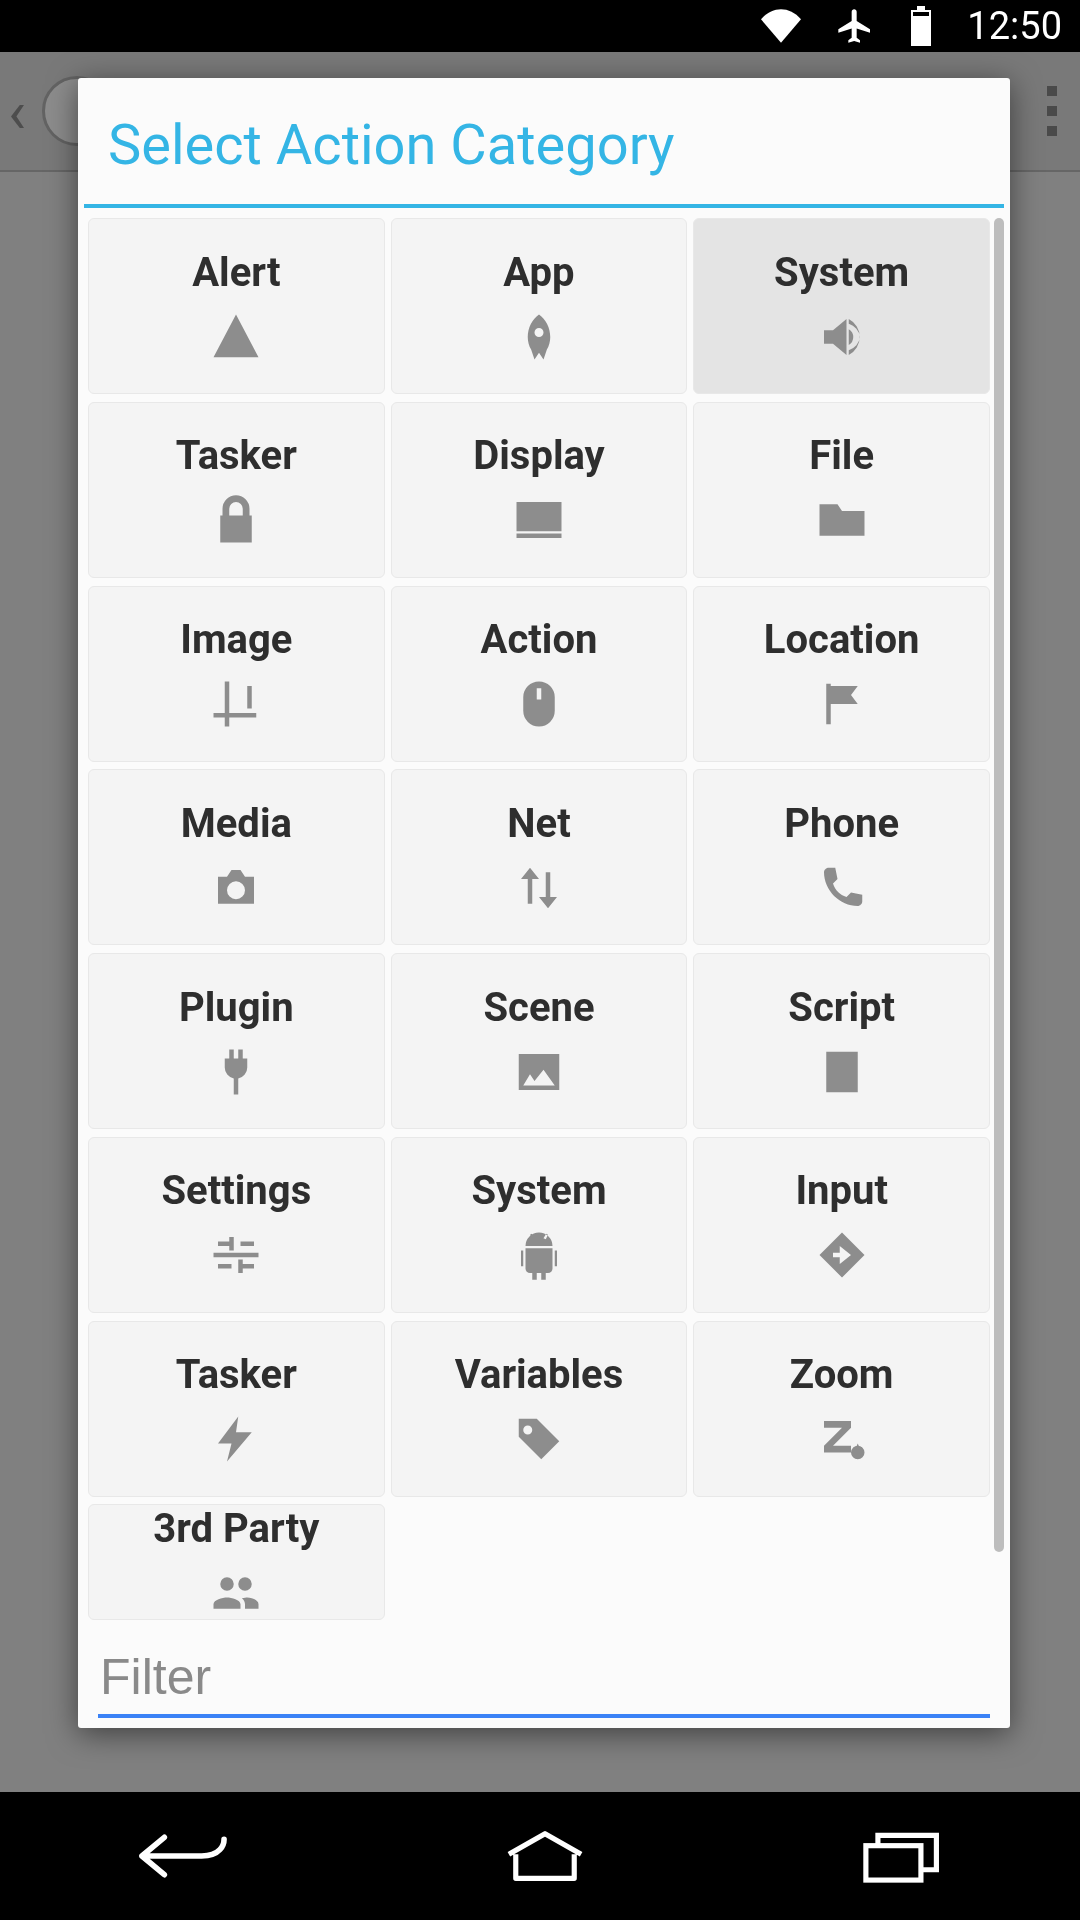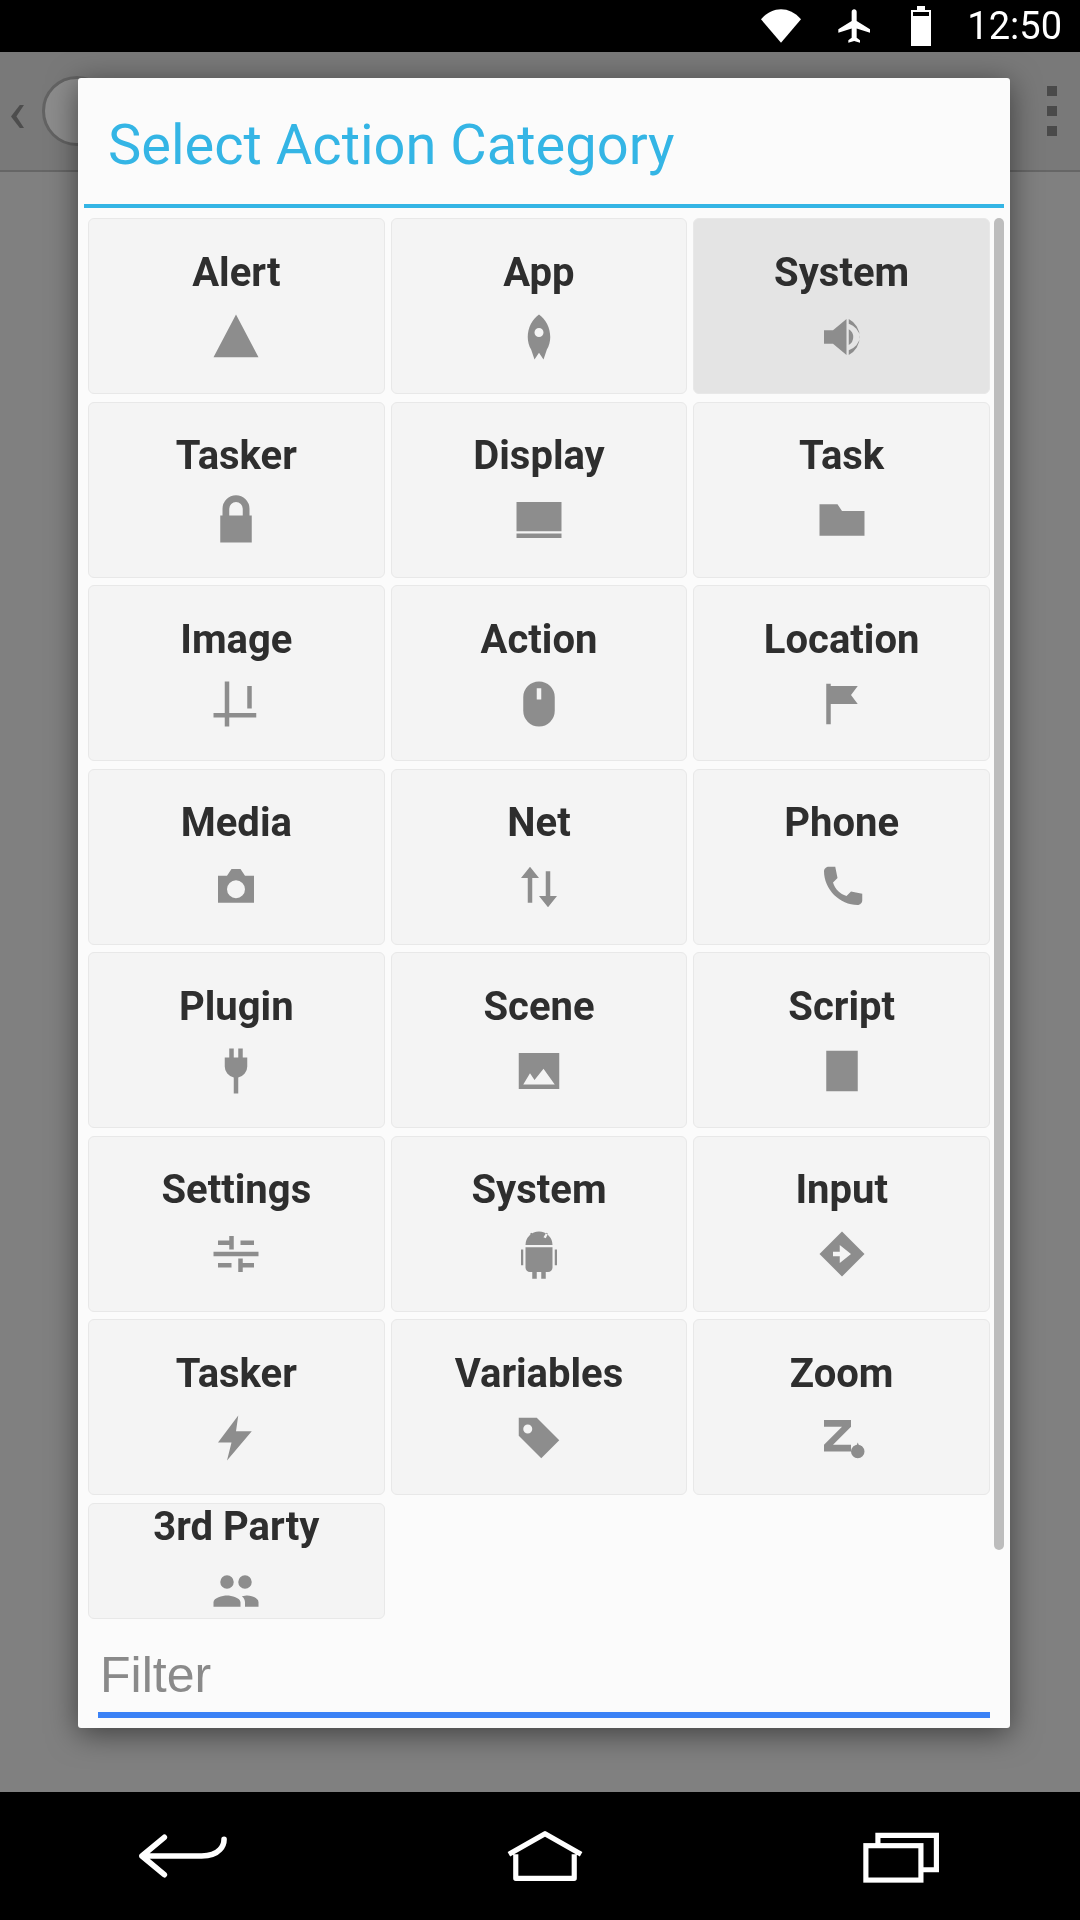--- a/index.html
+++ b/index.html
@@ -131,21 +131,21 @@
     display: flex; align-items: center; justify-content: center;
   }
   .tile .glyph svg { width: 100%; height: 100%; fill: #8d8d8d; }
 
   .filter-wrap {
     padding: 22px 20px 10px;
   }
   .filter-input {
     width: 100%;
     border: none;
-    border-bottom: 6px solid #3b82f6;
+    border-bottom: 4px solid #3b82f6;
     font-size: 50px;
     color: #444;
     background: transparent;
     outline: none;
     padding: 4px 2px 8px;
   }
   .filter-input::placeholder { color: #8a8a8a; }
 
   
   .navbar {
@@ -235,21 +235,21 @@
         </div>
         <div class="tile">
           <div class="lbl">Display</div>
           <div class="glyph">
             <svg viewBox="0 0 24 24">
               <use href="#i-monitor"></use>
             </svg>
           </div>
         </div>
         <div class="tile">
-          <div class="lbl">Task</div>
+          <div class="lbl">File</div>
           <div class="glyph">
             <svg viewBox="0 0 24 24">
               <use href="#i-folder"></use>
             </svg>
           </div>
         </div>
         <div class="tile">
           <div class="lbl">Image</div>
           <div class="glyph">
             <svg viewBox="0 0 24 24">

